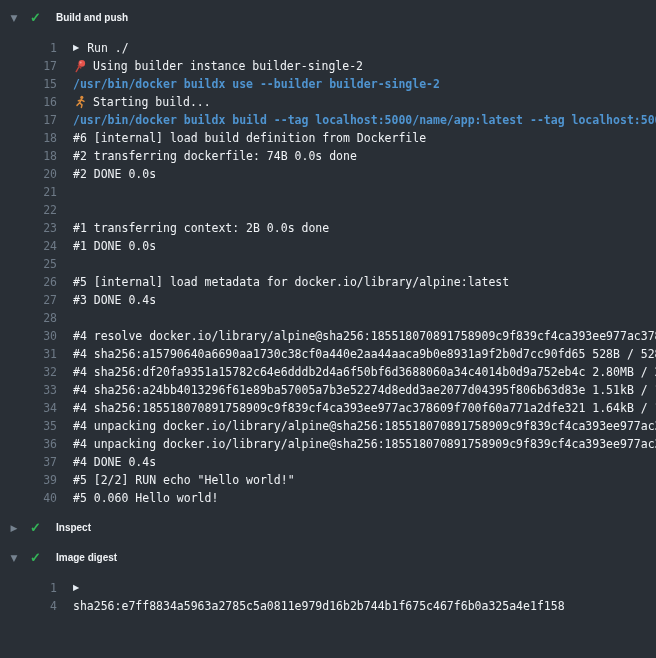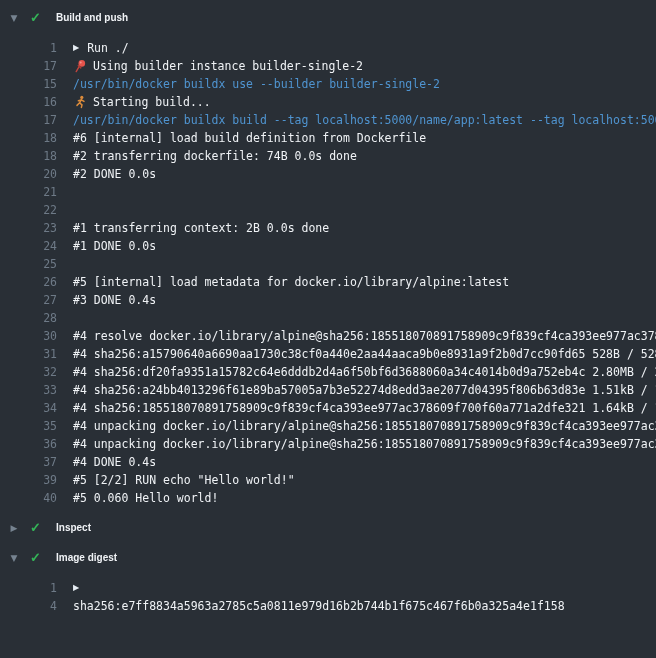--- a/index.html
+++ b/index.html
@@ -39,21 +39,21 @@
   .num {
     flex: 0 0 57px; text-align: right;
     color: #6e7a87; cursor: pointer;
   }
   .content {
     flex: 1 1 auto; margin-left: 16px;
     display: flex; align-items: center;
     overflow: hidden; white-space: pre;
     color: #f0f3f6;
   }
-  .content.command > .log-text { color: #4f94d0; font-weight: normal; }
+  .content.command > .log-text { color: #4f94d0; font-weight: bold; }
   .toggle {
     color: #e6edf3; font-size: 8px; margin-right: 8px; line-height: 18px;
     font-family: "DejaVu Sans", sans-serif; cursor: pointer;
   }
   .emoji-icon { flex: 0 0 14px; height: 14px; margin-right: 6px; }
   .emoji-icon svg { display: block; }
   .log-text { white-space: pre; }
 </style>
 </head>
 <body>

